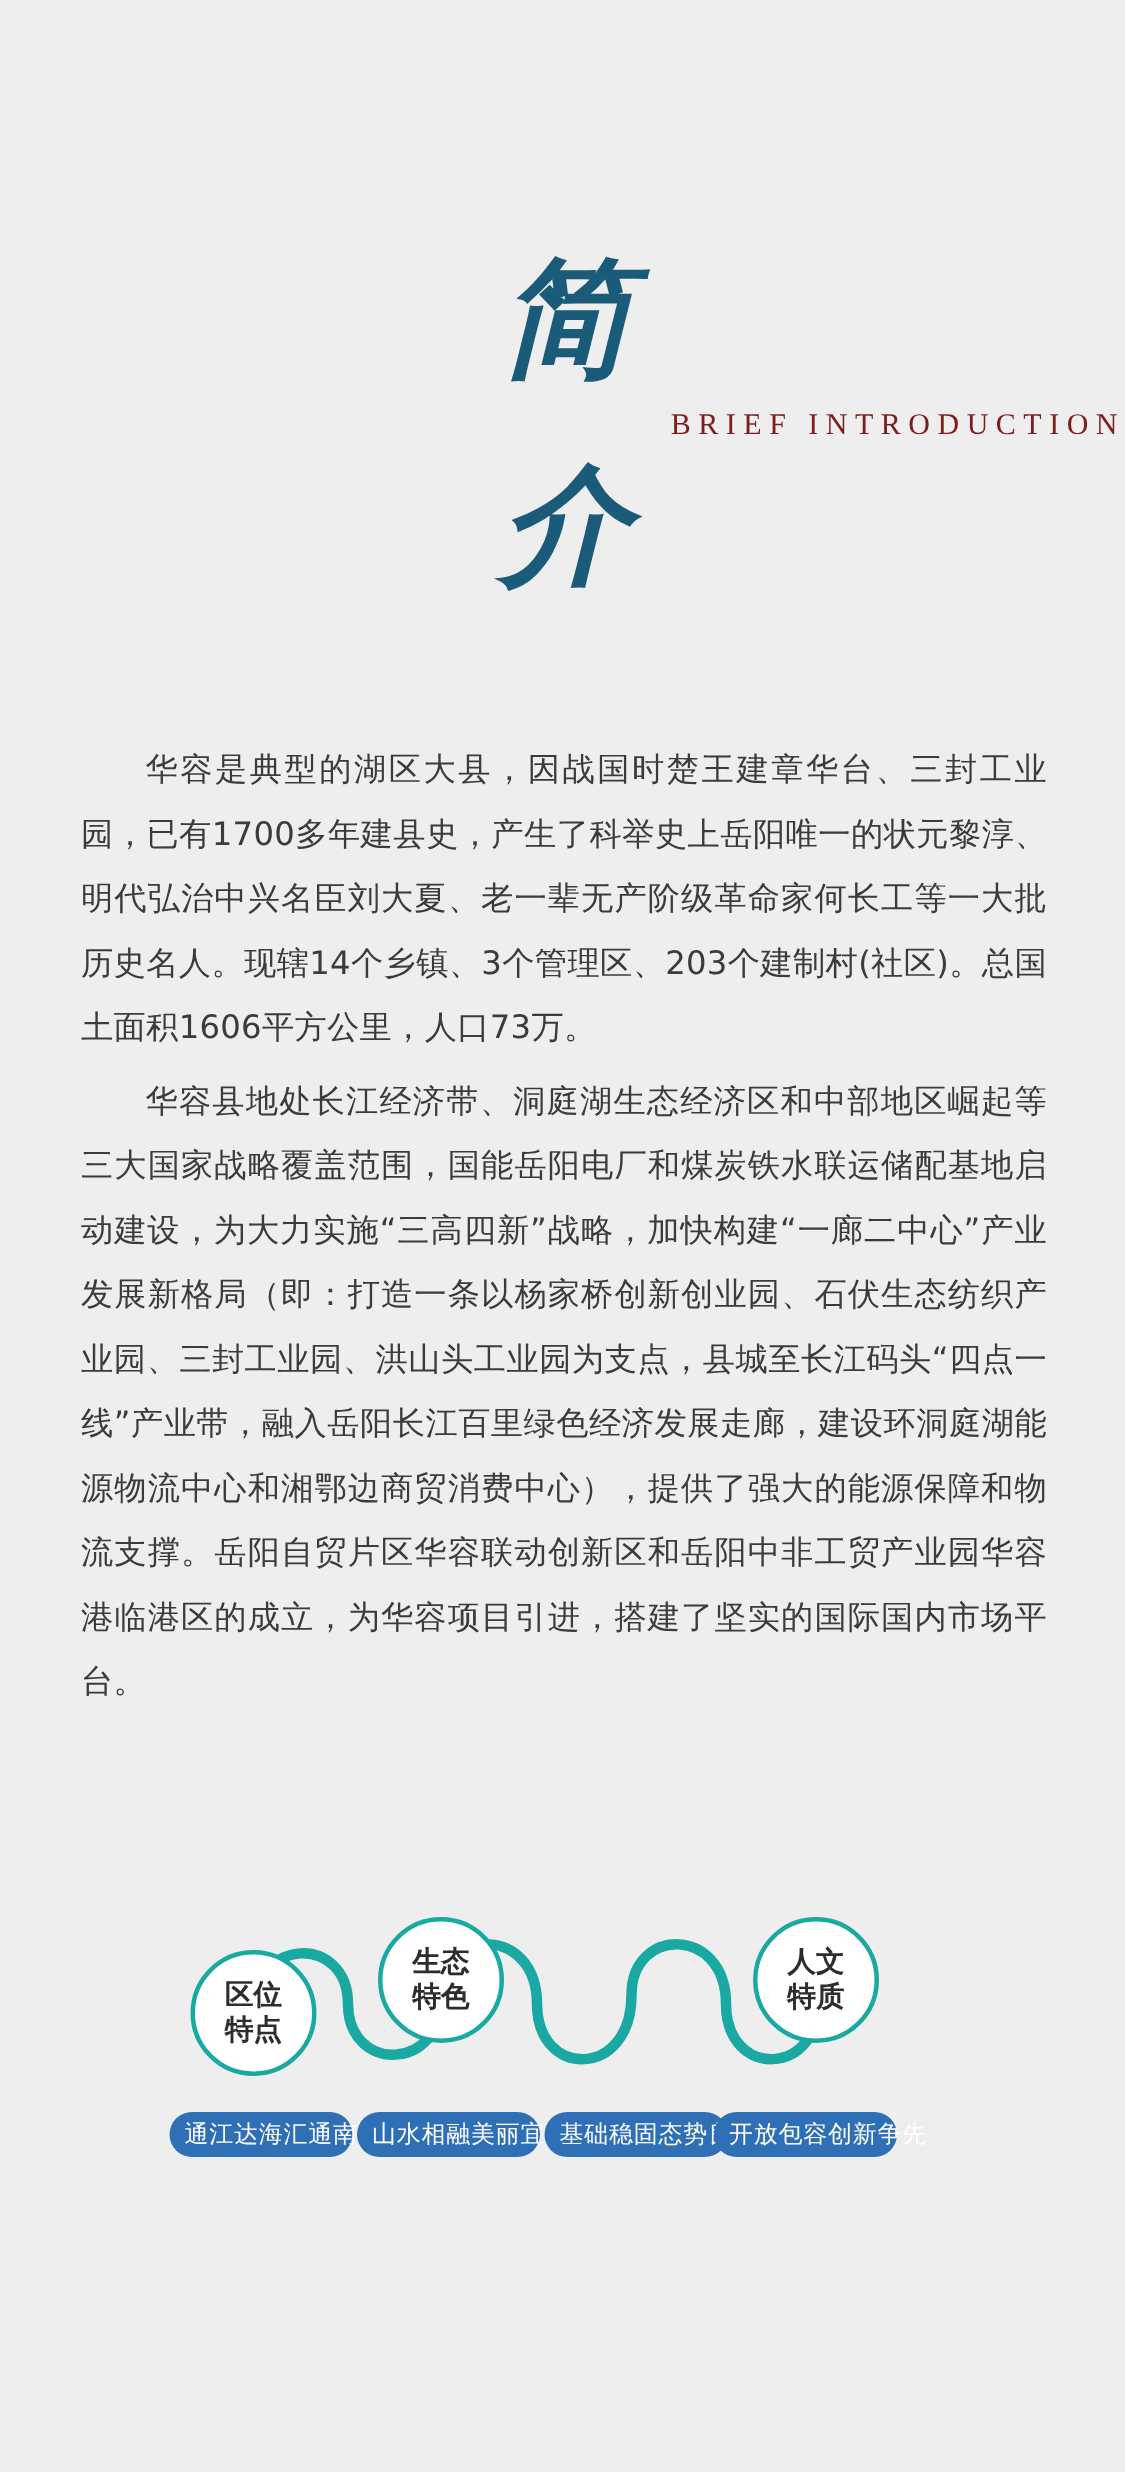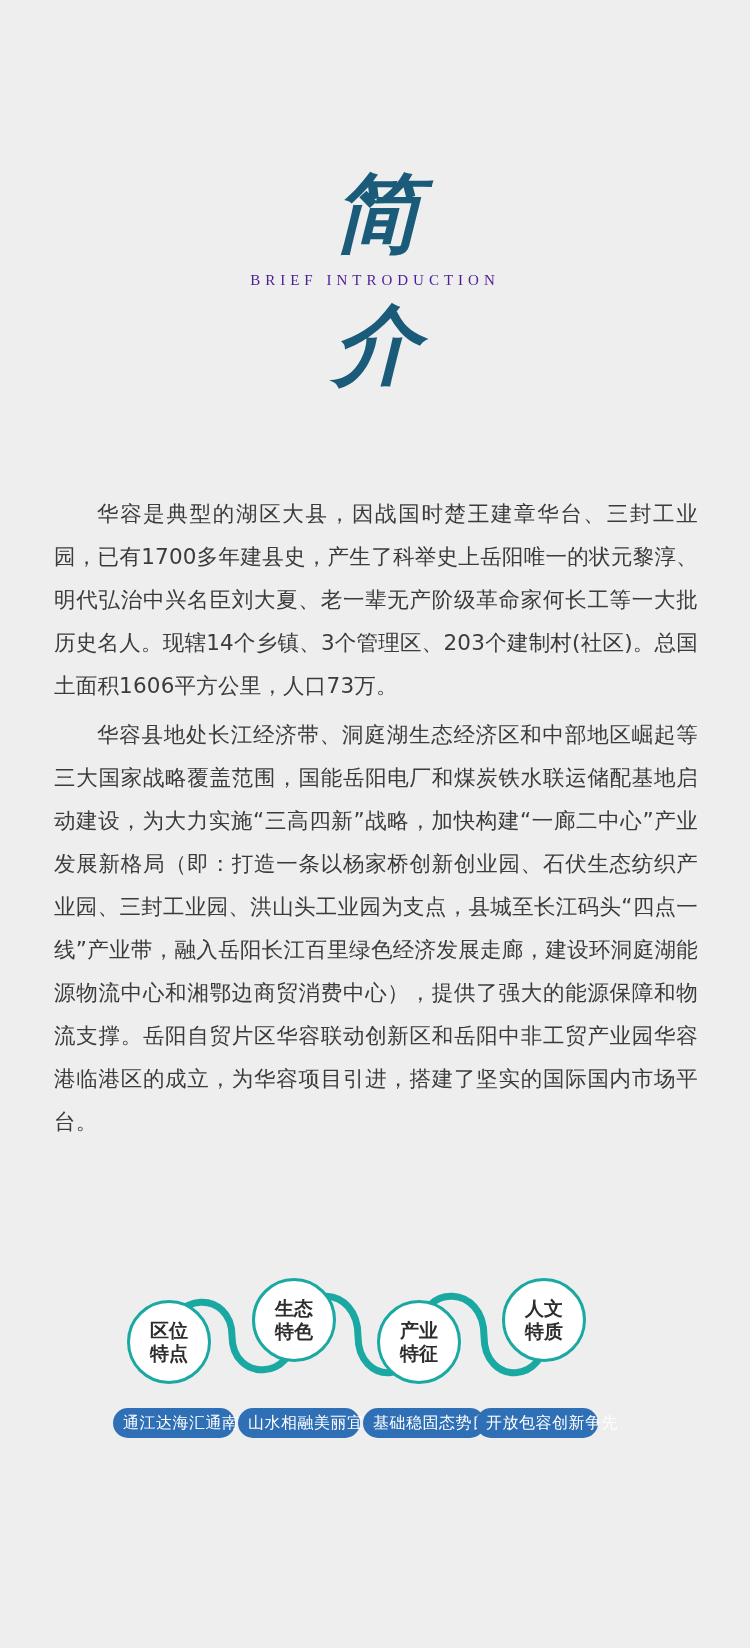--- a/index.html
+++ b/index.html
@@ -32,24 +32,25 @@
     font-weight: 700;
     letter-spacing: 2px;
     font-style: italic;
   }
   .title-char-1 {
     display: block;
     margin-left: 6px;
   }
   .title-en {
     font-family: "Liberation Serif", serif;
-    font-size: 15px;
+    font-size: 20px;
     letter-spacing: 5px;
-    color: #4c1d95;
+    color: #7f1d1d;
     margin: 16px 0 12px 0;
+    text-align: right;
   }
   .title-char-2 {
     display: block;
     margin-left: 6px;
   }
 
   
   .body-copy {
     position: absolute;
     top: 492px;
@@ -158,24 +159,20 @@
   <div class="nodes">
 
     <div class="node node-1">
       <span>生态</span>
       <span>特色</span>
     </div>
     <div class="node node-0">
       <span>区位</span>
       <span>特点</span>
     </div>
-    <div class="node node-2">
-      <span>产业</span>
-      <span>特征</span>
-    </div>
     <div class="node node-3">
       <span>人文</span>
       <span>特质</span>
     </div>
 
     <div class="tag tag-0">通江达海汇通南北</div>
     <div class="tag tag-1">山水相融美丽宜居</div>
     <div class="tag tag-2">基础稳固态势良好</div>
     <div class="tag tag-3">开放包容创新争先</div>
   </div>

